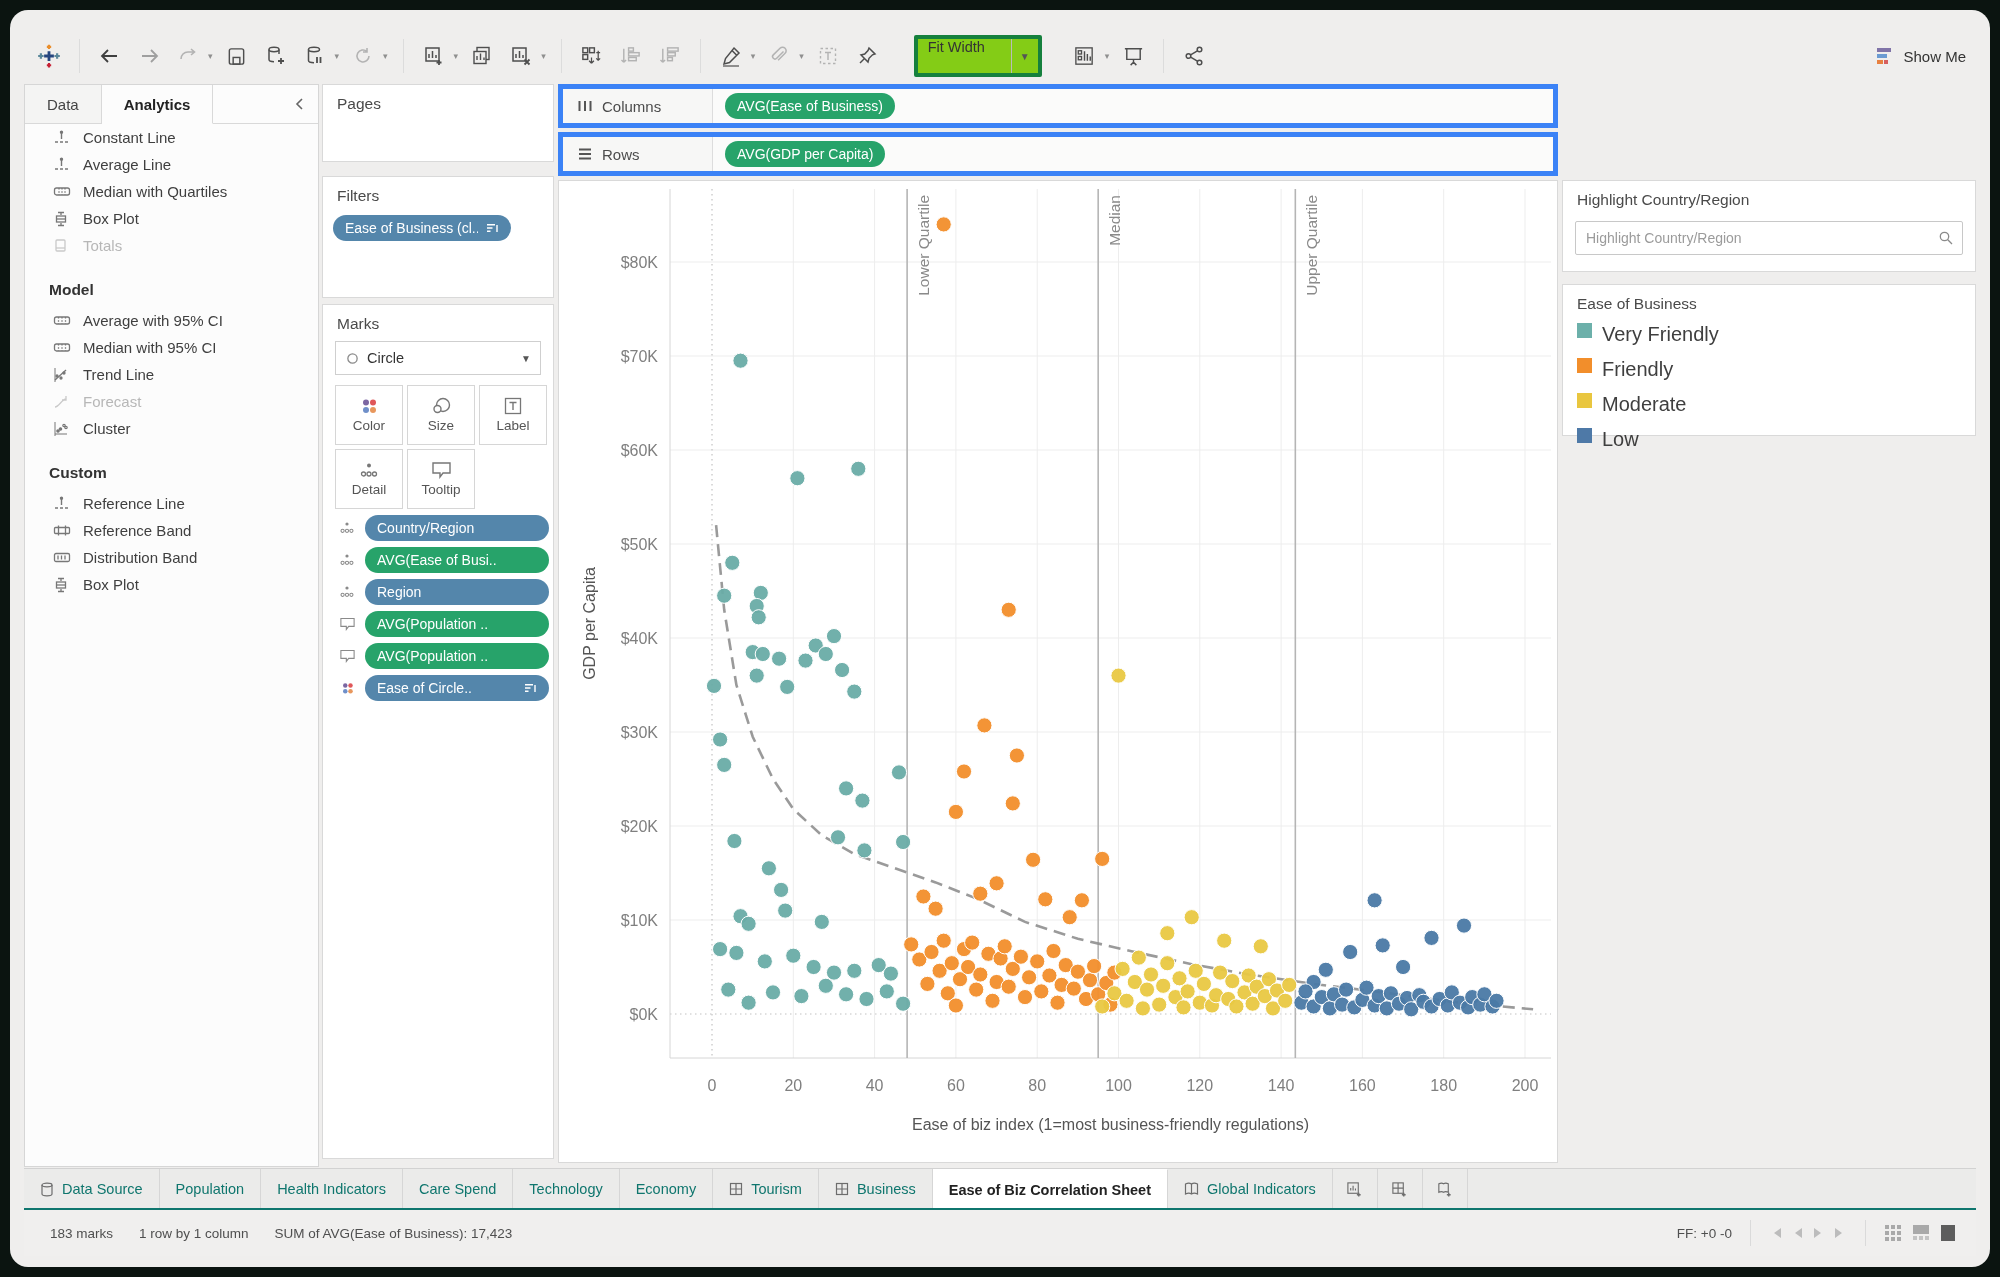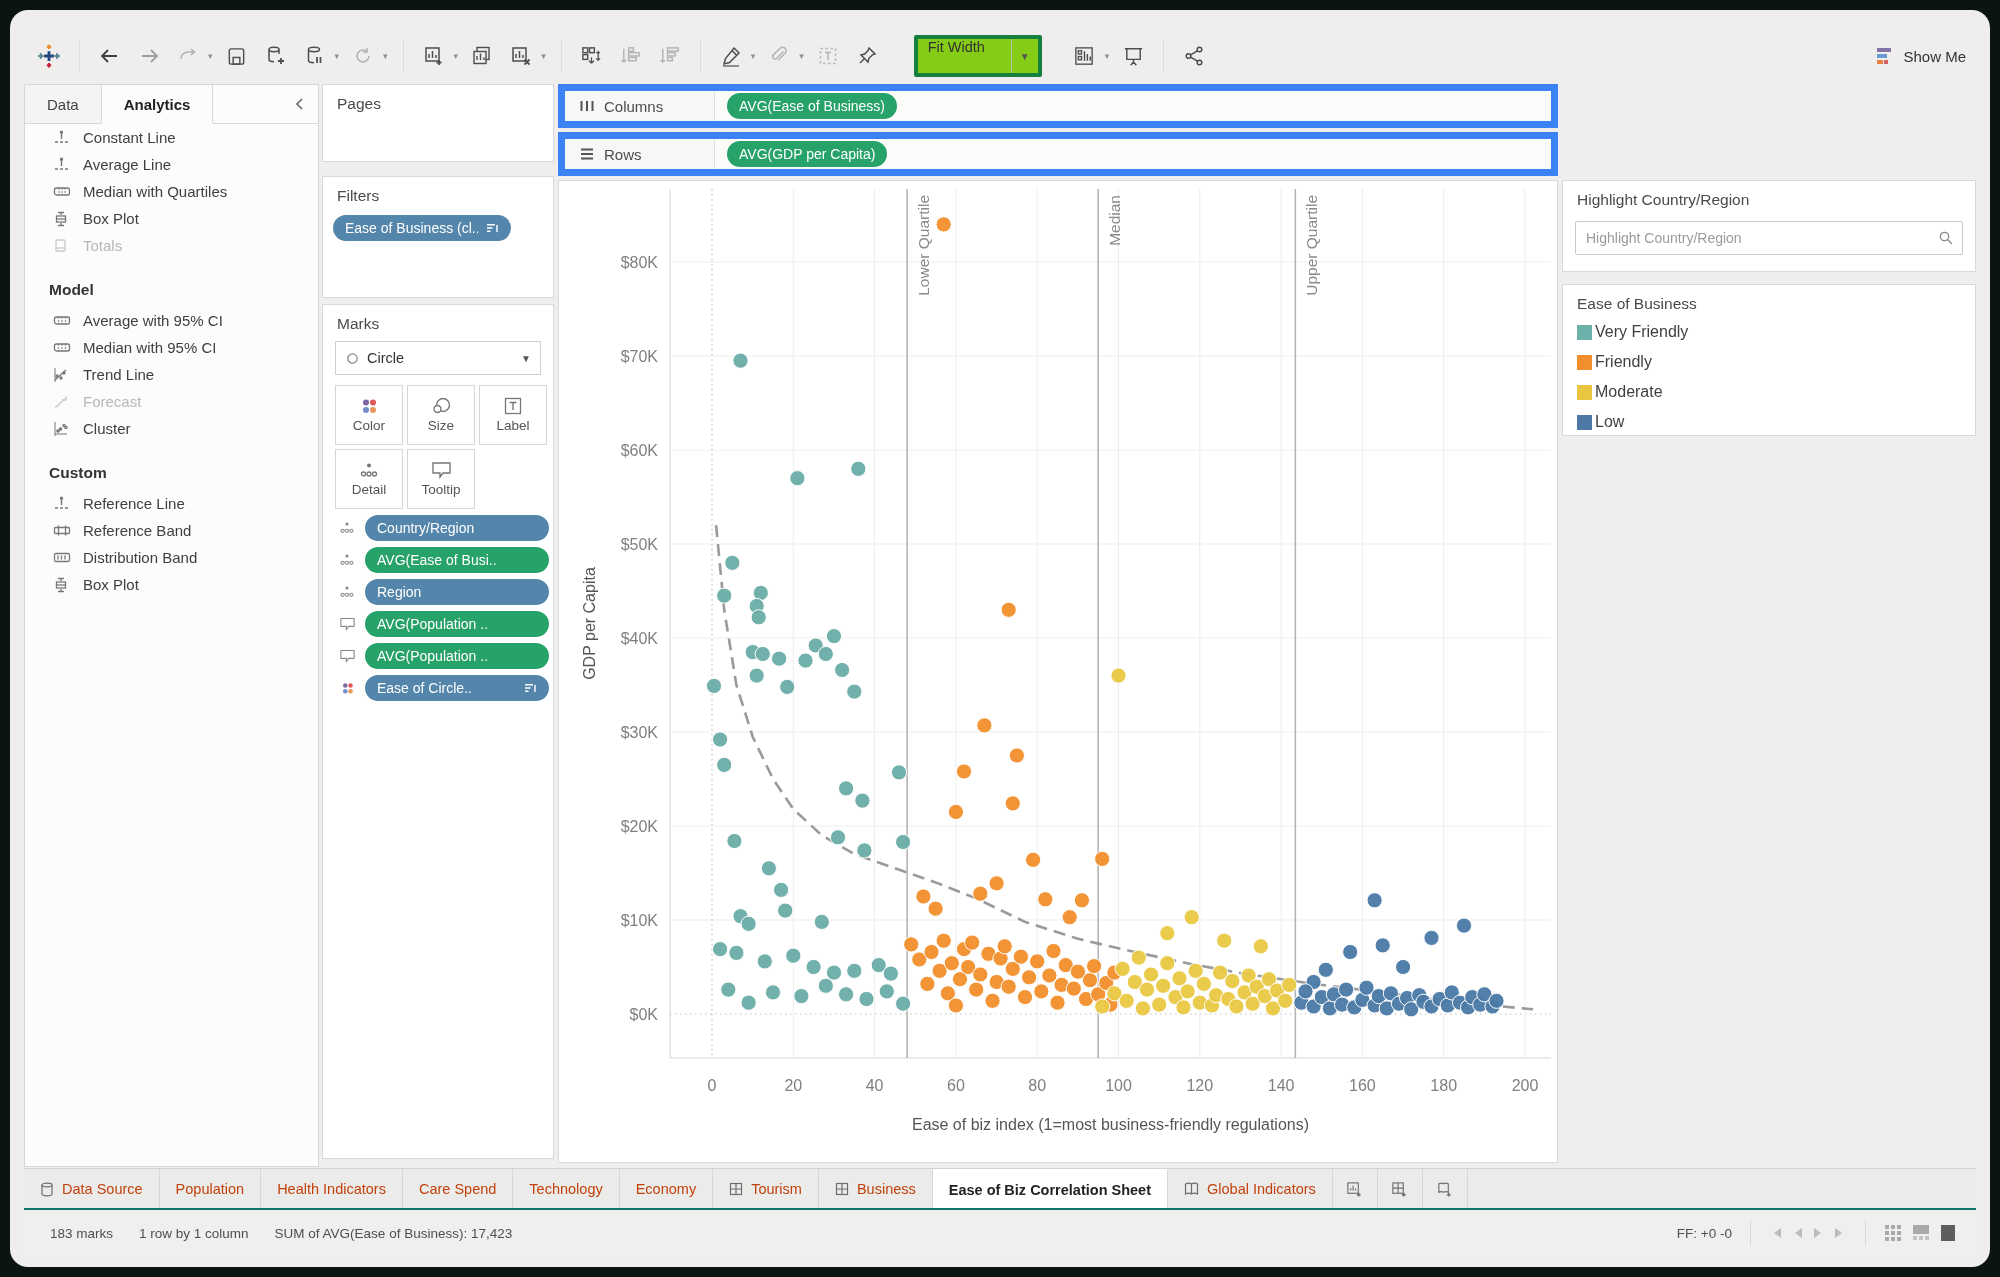--- a/index.html
+++ b/index.html
@@ -32,32 +32,32 @@
   
   .pill{height:26px;border-radius:13px;color:#fff;font-size:14px;display:inline-flex;align-items:center;padding:0 12px;gap:8px;white-space:nowrap;}
   .pill-blue{background:#5486ab;}
   .pill-green{background:#27a36a;}
   .sorticon{display:inline-block;}
   .markbtn{border:1px solid #d6d6d6;background:#fff;display:flex;flex-direction:column;align-items:center;justify-content:center;gap:3px;width:66px;height:58px;font-size:13.5px;color:#555;}
   .mrow{display:flex;gap:4px;margin:0 0 4px 12px;}
   .mpillrow{display:flex;align-items:center;gap:8px;margin:6px 0 0 14px;}
   .mpicon{width:20px;display:flex;justify-content:center;color:#8a8a8a;}
   
-  .shelf{display:flex;align-items:center;background:#f7f7f6;border:7px solid #3b82f6;box-sizing:border-box;}
+  .shelf{display:flex;align-items:center;background:#f7f7f6;border:5px solid #3b82f6;box-sizing:border-box;}
   .shelflabel{display:flex;align-items:center;gap:9px;font-size:15px;color:#4c4c4c;padding:0 14px;width:150px;box-sizing:border-box;border-right:1px solid #ddd;height:100%;}
   .shelfpills{display:flex;align-items:center;padding-left:12px;gap:6px;background:#fbfbfa;flex:1;height:100%;}
   
   .searchwrap{margin:8px 12px 12px 12px;display:flex;align-items:center;border:1px solid #c8c8c8;border-radius:2px;height:32px;background:#fff;}
   .searchwrap input{border:0;outline:0;flex:1;font-size:14px;color:#333;padding:0 10px;font-family:"Liberation Sans",sans-serif;background:transparent;}
   .searchwrap input::placeholder{color:#9b9b9b;}
-  .legitem{display:flex;align-items:center;gap:3px;padding:6px 0 6px 14px;font-size:16px;color:#3f3f3f;}
+  .legitem{display:flex;gap:10px;padding:6px 0 6px 14px;font-size:20px;color:#3f3f3f;}
   .sw{width:15px;height:15px;flex:0 0 auto;}
   
   .tabstrip{left:24px;top:1168px;width:1952px;height:40px;background:#ebebea;border-top:1px solid #d2d2d2;display:flex;align-items:stretch;}
-  .sheettab{display:flex;align-items:center;gap:8px;padding:0 16px;font-size:14.5px;color:#c2410c;border-right:1px solid #d6d6d6;background:#ebebea;white-space:nowrap;}
+  .sheettab{display:flex;align-items:center;gap:8px;padding:0 16px;font-size:14.5px;color:#0f766e;border-right:1px solid #d6d6d6;background:#ebebea;white-space:nowrap;}
   .sheettab.active{background:#fff;color:#222;font-weight:bold;border-top:1px solid #fff;}
   .sheettab .ticon{color:#6d6d6d;display:flex;}
   .newtabbtn{width:44px;display:flex;align-items:center;justify-content:center;color:#6d6d6d;border-right:1px solid #d6d6d6;}
   
   .statusbar{left:24px;top:1208px;width:1952px;height:46px;background:#f0efee;border-top:2px solid #0f766e;display:flex;align-items:center;font-size:13.5px;color:#4f4f4f;}
   .statusbar .seg{margin-left:26px;}
   .statusbar .rgt{margin-left:auto;display:flex;align-items:center;gap:18px;padding-right:20px;}
   .navarrows{display:flex;gap:10px;color:#b9b9b9;align-items:center;}
   .vdiv{width:1px;height:26px;background:#dadada;}
   .gridicons{display:flex;gap:10px;align-items:center;}

